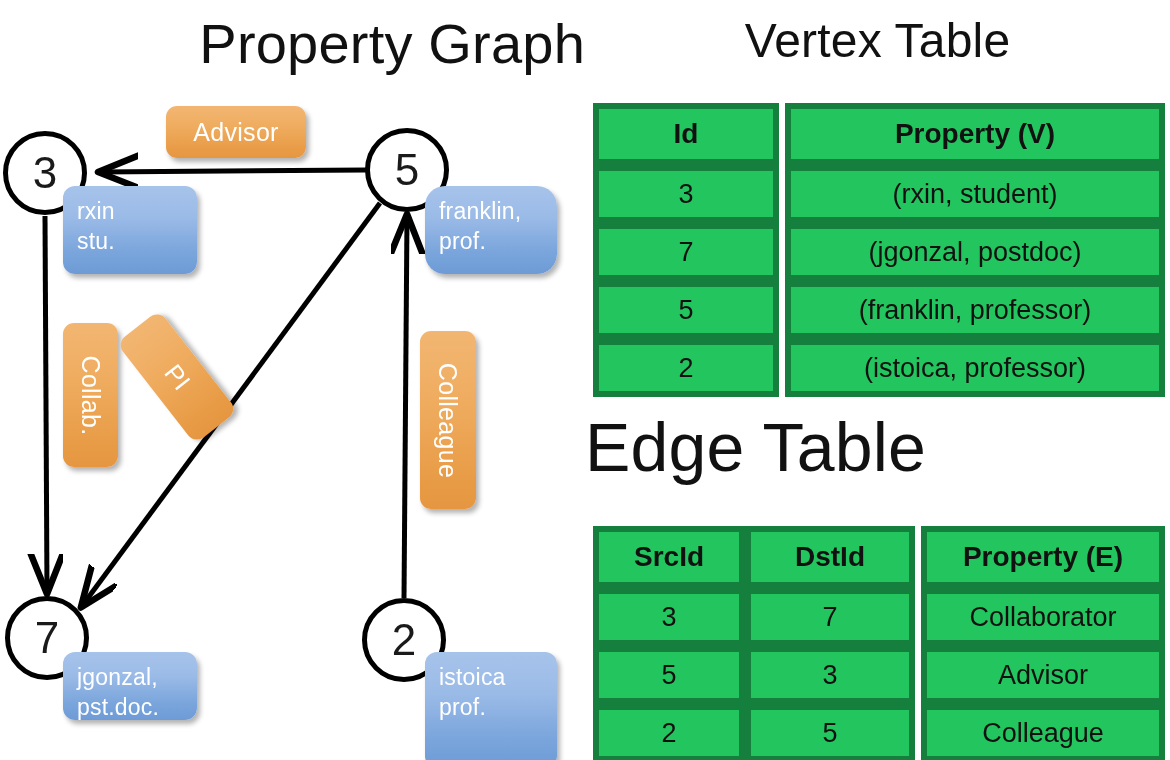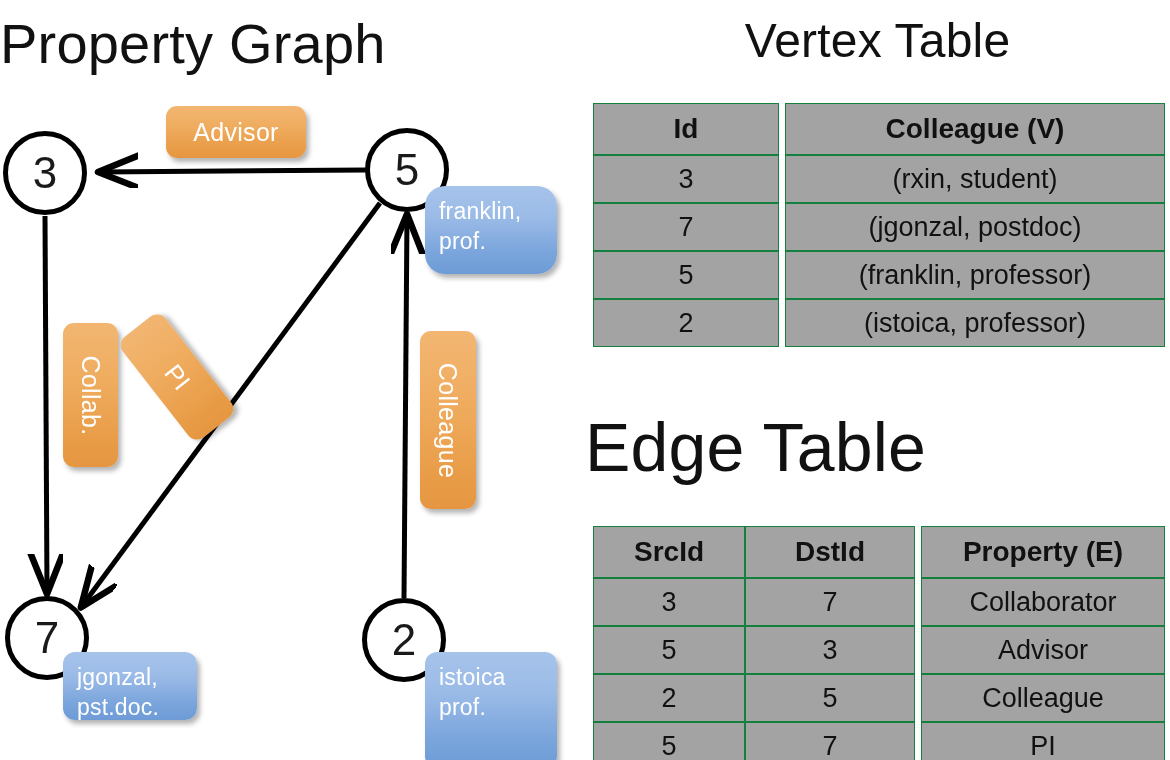--- a/index.html
+++ b/index.html
@@ -25,21 +25,21 @@
     position: absolute;
     font-family: "Liberation Sans", sans-serif;
     font-weight: 300;
     letter-spacing: 0.2px;
     color: #111111;
     white-space: nowrap;
   }
   #title-property-graph {
     left: 0; top: 12px;
     width: 585px;
-    text-align: left;
+    text-align: right;
     font-size: 56px;
     line-height: 64px;
   }
   #title-vertex-table {
     left: 585px; top: 10px;
     width: 585px;
     text-align: center;
     font-size: 48px;
     line-height: 62px;
   }
@@ -121,29 +121,29 @@
   }
 
   
   .data-table {
     position: absolute;
     border-collapse: separate;
     border-spacing: 0;
     table-layout: fixed;
   }
   .data-table td, .data-table th {
-    border: 1px solid #15803d;
+    border: 6px solid #15803d;
     text-align: center;
     font-weight: 400;
     font-size: 27px;
     color: #111111;
     padding: 0;
     height: 46px;
     vertical-align: middle;
-    background: #a3a3a3;
+    background: #22c55e;
     font-family: "Liberation Sans", sans-serif;
   }
   .data-table th {
     font-weight: 700;
     font-size: 28px;
     height: 50px;
   }
   .cell-prop-v { background: #d3dff2; }
   .cell-prop-e { background: #f4ddc4; }
   .col-gap { width: 6px; border: none !important; background: #ffffff !important; height: auto; }
@@ -189,20 +189,24 @@
 
     <div class="edge-label vertical" style="left:420px; top:331px; width:56px; height:178px;">
       <span>Colleague</span>
     </div>
 
     <div class="node-circle" style="left:3px; top:131px;">3</div>
     <div class="node-circle" style="left:365px; top:128px;">5</div>
     <div class="node-circle" style="left:5px; top:596px;">7</div>
     <div class="node-circle" style="left:362px; top:598px;">2</div>
 
+    <div class="prop-box" style="left:63px; top:186px; width:134px; height:88px;">
+      <div>rxin</div>
+      <div>stu.</div>
+    </div>
 
     <div class="prop-box" style="left:425px; top:186px; width:132px; height:88px;border-radius:20px;">
       <div>franklin,</div>
       <div>prof.</div>
     </div>
 
     <div class="prop-box" style="left:63px; top:652px; width:134px; height:68px;">
       <div>jgonzal,</div>
       <div>pst.doc.</div>
     </div>
@@ -216,21 +220,21 @@
   <table class="data-table" id="vertex-table" style="left:593px; top:103px; width:572px;">
     <colgroup>
       <col style="width:186px">
       <col style="width:6px">
       <col style="width:380px">
     </colgroup>
     <thead>
       <tr>
         <th>Id</th>
         <td class="col-gap"></td>
-        <th class="cell-prop-v">Colleague (V)</th>
+        <th class="cell-prop-v">Property (V)</th>
       </tr>
     </thead>
     <tbody>
       <tr>
         <td>3</td>
         <td class="col-gap"></td>
         <td class="cell-prop-v">(rxin, student)</td>
       </tr>
       <tr>
         <td>7</td>

